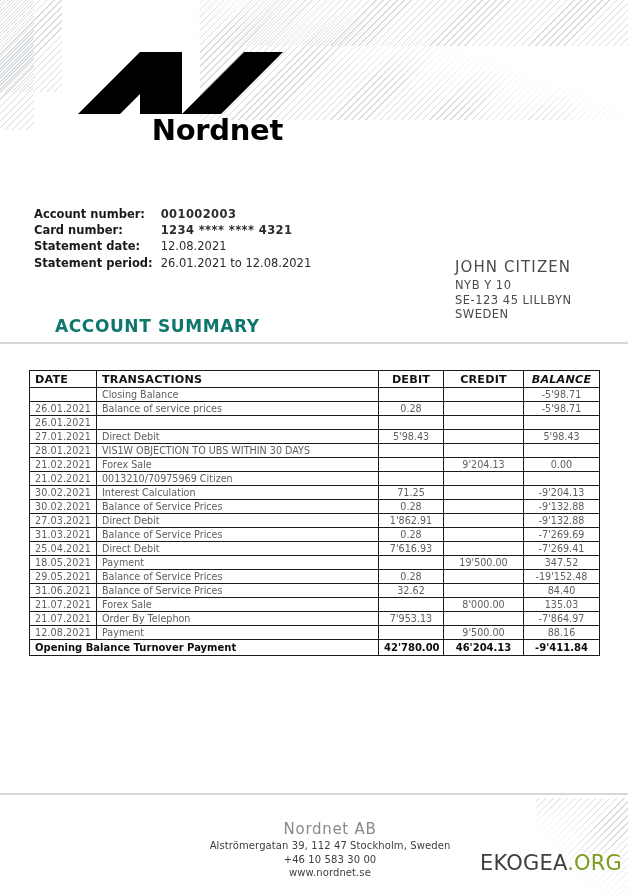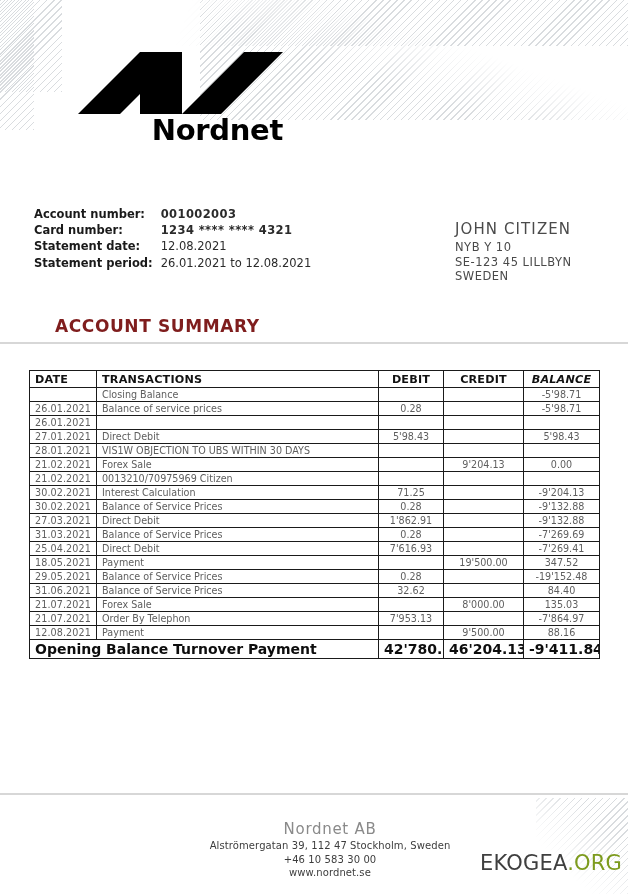--- a/index.html
+++ b/index.html
@@ -92,31 +92,32 @@
     line-height: 14.6px;
     color: #4a4a4a;
     letter-spacing: 0.5px;
   }
   #addressee-name {
     font-size: 15px;
     letter-spacing: 1.1px;
     color: #4a4a4a;
     line-height: 20px;
     padding-bottom: 1px;
+    margin-top: 38px;
   }
 
   
   #summary-heading {
     position: absolute;
     left: 55px;
     top: 316px;
     font-size: 17px;
     font-weight: bold;
     letter-spacing: 0.6px;
-    color: #7f1d1d;
+    color: #0f766e;
   }
   #rule-under-heading {
     position: absolute;
     left: 0px;
     top: 342px;
     width: 628px;
     height: 2px;
     background: #d7d7d7;
   }
 
@@ -155,21 +156,21 @@
     color: #5e5e5e;
     font-weight: normal;
   }
   #txn-table tbody td.c-date { text-align: left; letter-spacing: 0.1px; }
   #txn-table tbody td.c-txn  { text-align: left; }
   #txn-table tbody td.c-num  { text-align: center; }
 
   #txn-table tbody tr.total-row td {
     color: #0d0d0d;
     font-weight: bold;
-    font-size: 14px;
+    font-size: 10px;
     height: 16px;
   }
   tr.total-row td.c-txn-total { text-align: left; padding-left: 5px; }
 
   
   #rule-footer {
     position: absolute;
     left: 0px;
     top: 793px;
     width: 628px;

